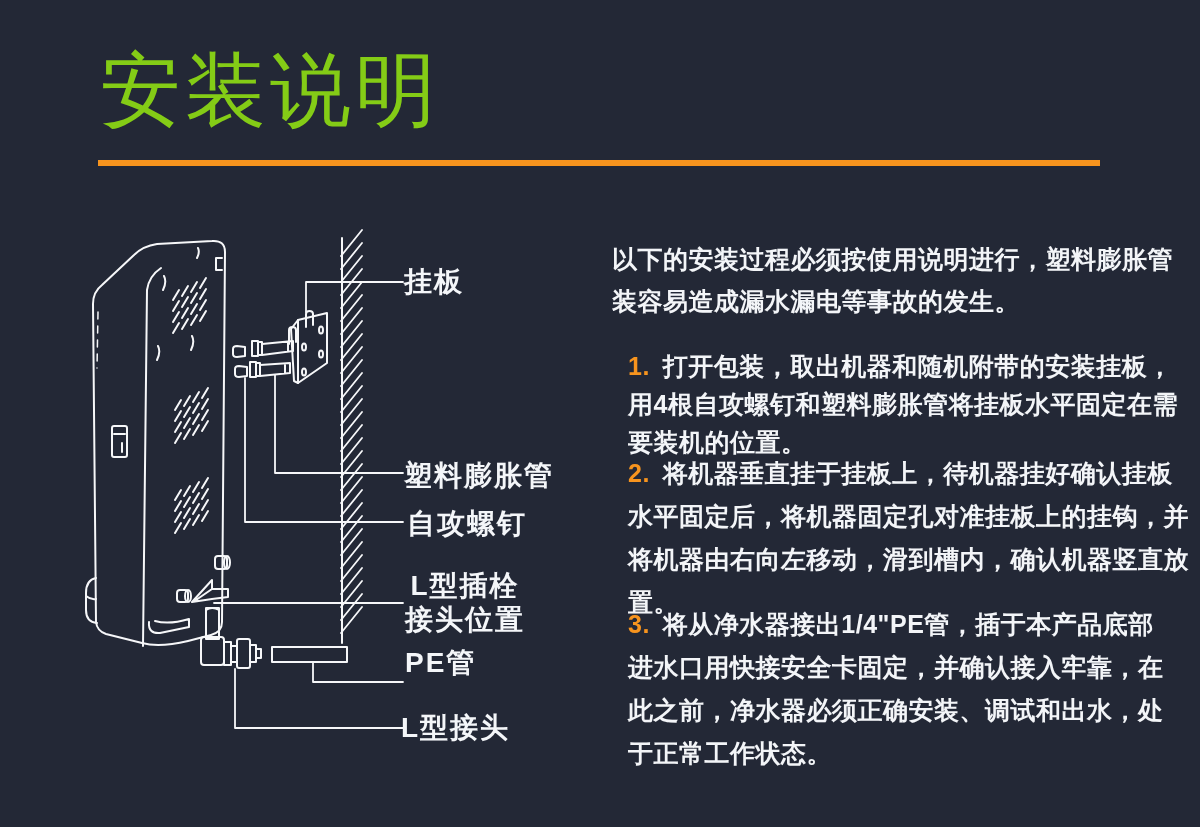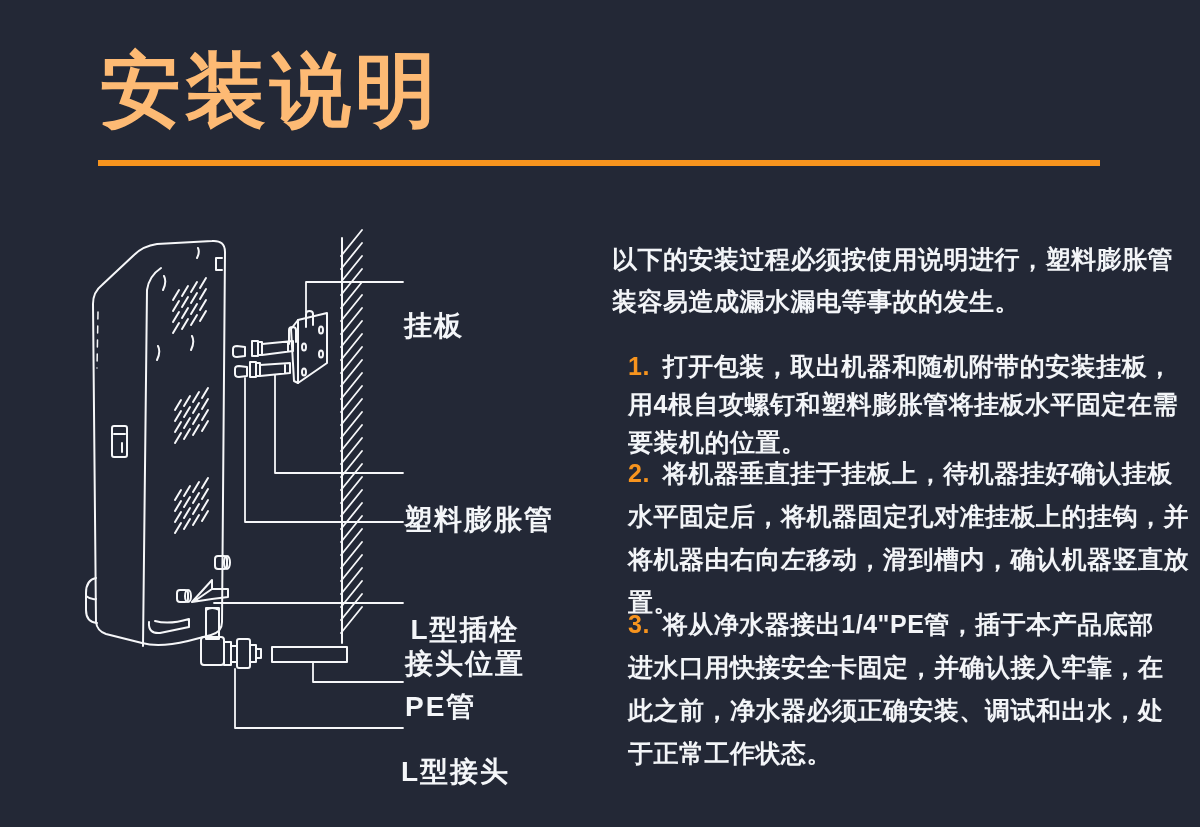--- a/index.html
+++ b/index.html
@@ -1,24 +1,24 @@
 <!DOCTYPE html>
 <html><head>
 <meta charset="utf-8">
 <style>
   html,body{margin:0;padding:0;background:#232836;}
   .page{position:relative;width:1200px;height:827px;background:#232836;overflow:hidden;
         font-family:"Liberation Sans",sans-serif;}
-  .title{position:absolute;left:100px;top:42px;font-size:81px;font-weight:700;
-         color:#fdba74;letter-spacing:4px;line-height:1.2;}
+  .title{position:absolute;left:100px;top:42px;font-size:81px;font-weight:400;
+         color:#84cc16;letter-spacing:4px;line-height:1.2;}
   .title-rule{position:absolute;left:98px;top:160px;width:1002px;height:6px;background:#F7941E;}
   .diagram{position:absolute;left:85px;top:228px;width:500px;height:545px;}
   .diagram svg{position:absolute;left:0;top:0;}
   .dlabel{position:absolute;color:#F4F6F9;font-size:28px;font-weight:600;
-          letter-spacing:2px;line-height:34px;white-space:pre-line;margin-top:44px;}
+          letter-spacing:2px;line-height:34px;white-space:pre-line;}
   .lbl-guaban{left:319px;top:37px;}
   .lbl-pengzhang{left:319px;top:231px;}
   .lbl-zigong{left:322px;top:279px;}
   .lbl-lplug{left:320px;top:341px;text-align:center;}
   .lbl-pe{left:320px;top:418px;}
   .lbl-ljietou{left:316px;top:483px;}
   .copy{position:absolute;left:612px;top:0;width:585px;color:#F3F5F8;
         font-size:25px;font-weight:700;letter-spacing:0.5px;}
   .intro{position:absolute;left:0;top:238px;width:585px;line-height:42px;white-space:pre-line;}
   .step{position:absolute;left:16px;width:585px;}
@@ -112,20 +112,21 @@
         <path d="M190,147 L190,245 L318,245"></path>
         <path d="M160,150 L160,294 L318,294"></path>
         <path d="M129,375 L318,375"></path>
         <path d="M228,434 L228,454 L318,454"></path>
         <path d="M150,441 L150,500 L318,500"></path>
       </g>
     </svg>
 
     <div class="dlabel lbl-guaban">挂板</div>
     <div class="dlabel lbl-pengzhang">塑料膨胀管</div>
+    <div class="dlabel lbl-zigong">自攻螺钉</div>
     <div class="dlabel lbl-lplug">L型插栓
 接头位置</div>
     <div class="dlabel lbl-pe">PE管</div>
     <div class="dlabel lbl-ljietou">L型接头</div>
   </div>
 
   <div class="copy">
     <div class="intro">以下的安装过程必须按使用说明进行，塑料膨胀管
 装容易造成漏水漏电等事故的发生。</div>
 

